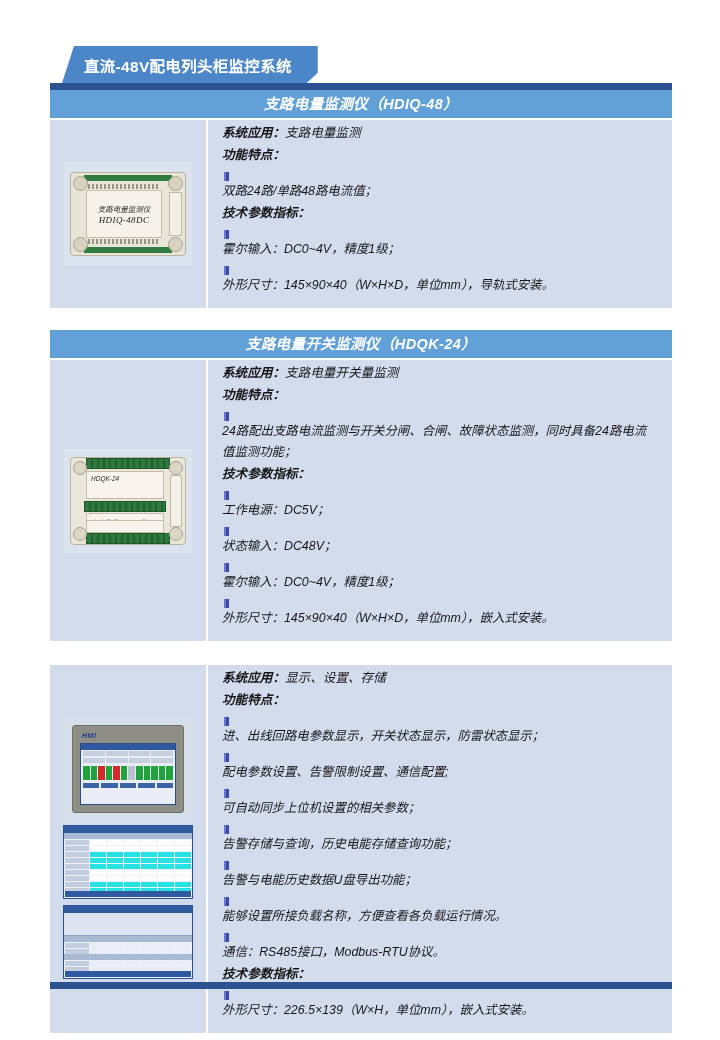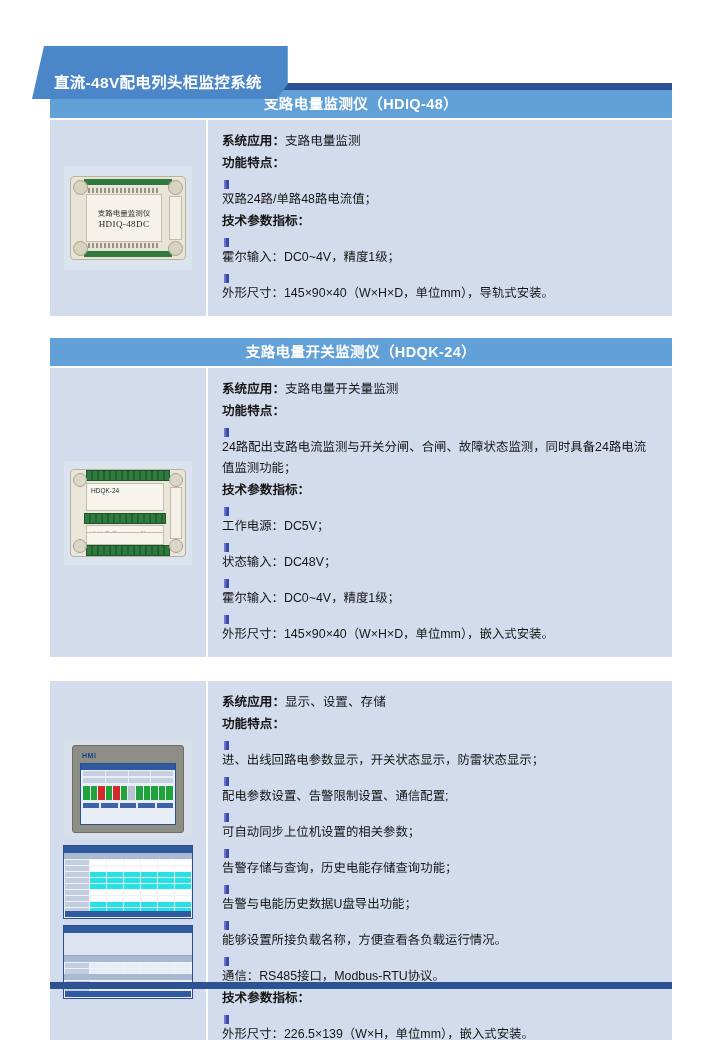--- a/index.html
+++ b/index.html
@@ -25,39 +25,40 @@
   .banner-rule {
     position: absolute;
     left: 50px;
     right: 48px;
     bottom: 0;
     height: 7px;
     background: #2d5291;
   }
   .banner-tab {
     position: absolute;
-    left: 32px;
+    left: 62px;
     top: 0;
     height: 37px;
-    padding: 16px 26px 0 22px;
+    padding: 0 26px 0 22px;
     display: flex;
     align-items: center;
     background: #4a86c8;
     color: #ffffff;
     font-size: 15.5px;
     font-weight: bold;
     letter-spacing: .3px;
     white-space: nowrap;
     -webkit-clip-path: polygon(12px 0, 100% 0, 100% 72%, calc(100% - 11px) 100%, 0 100%);
     clip-path: polygon(12px 0, 100% 0, 100% 72%, calc(100% - 11px) 100%, 0 100%);
   }
 
   
   .block {
     margin: 0 48px 0 50px;
+    font-style: italic;
   }
   .block + .block { margin-top: 22px; }
 
   .block-header {
     background: #62a0d8;
     color: #ffffff;
     font-size: 14.5px;
     font-weight: bold;
     text-align: center;
     line-height: 28px;
@@ -78,21 +79,21 @@
     display: flex;
     flex-direction: column;
     align-items: center;
     justify-content: center;
     padding: 8px 0;
     box-sizing: border-box;
   }
   .text-cell {
     flex: 1 1 auto;
     background: #d3dced;
-    padding: 10px 14px 12px 14px;
+    padding: 2px 14px 12px 14px;
     box-sizing: border-box;
   }
 
   
   .line {
     font-size: 12.4px;
     line-height: 21px;
     color: #161616;
     display: block;
   }

